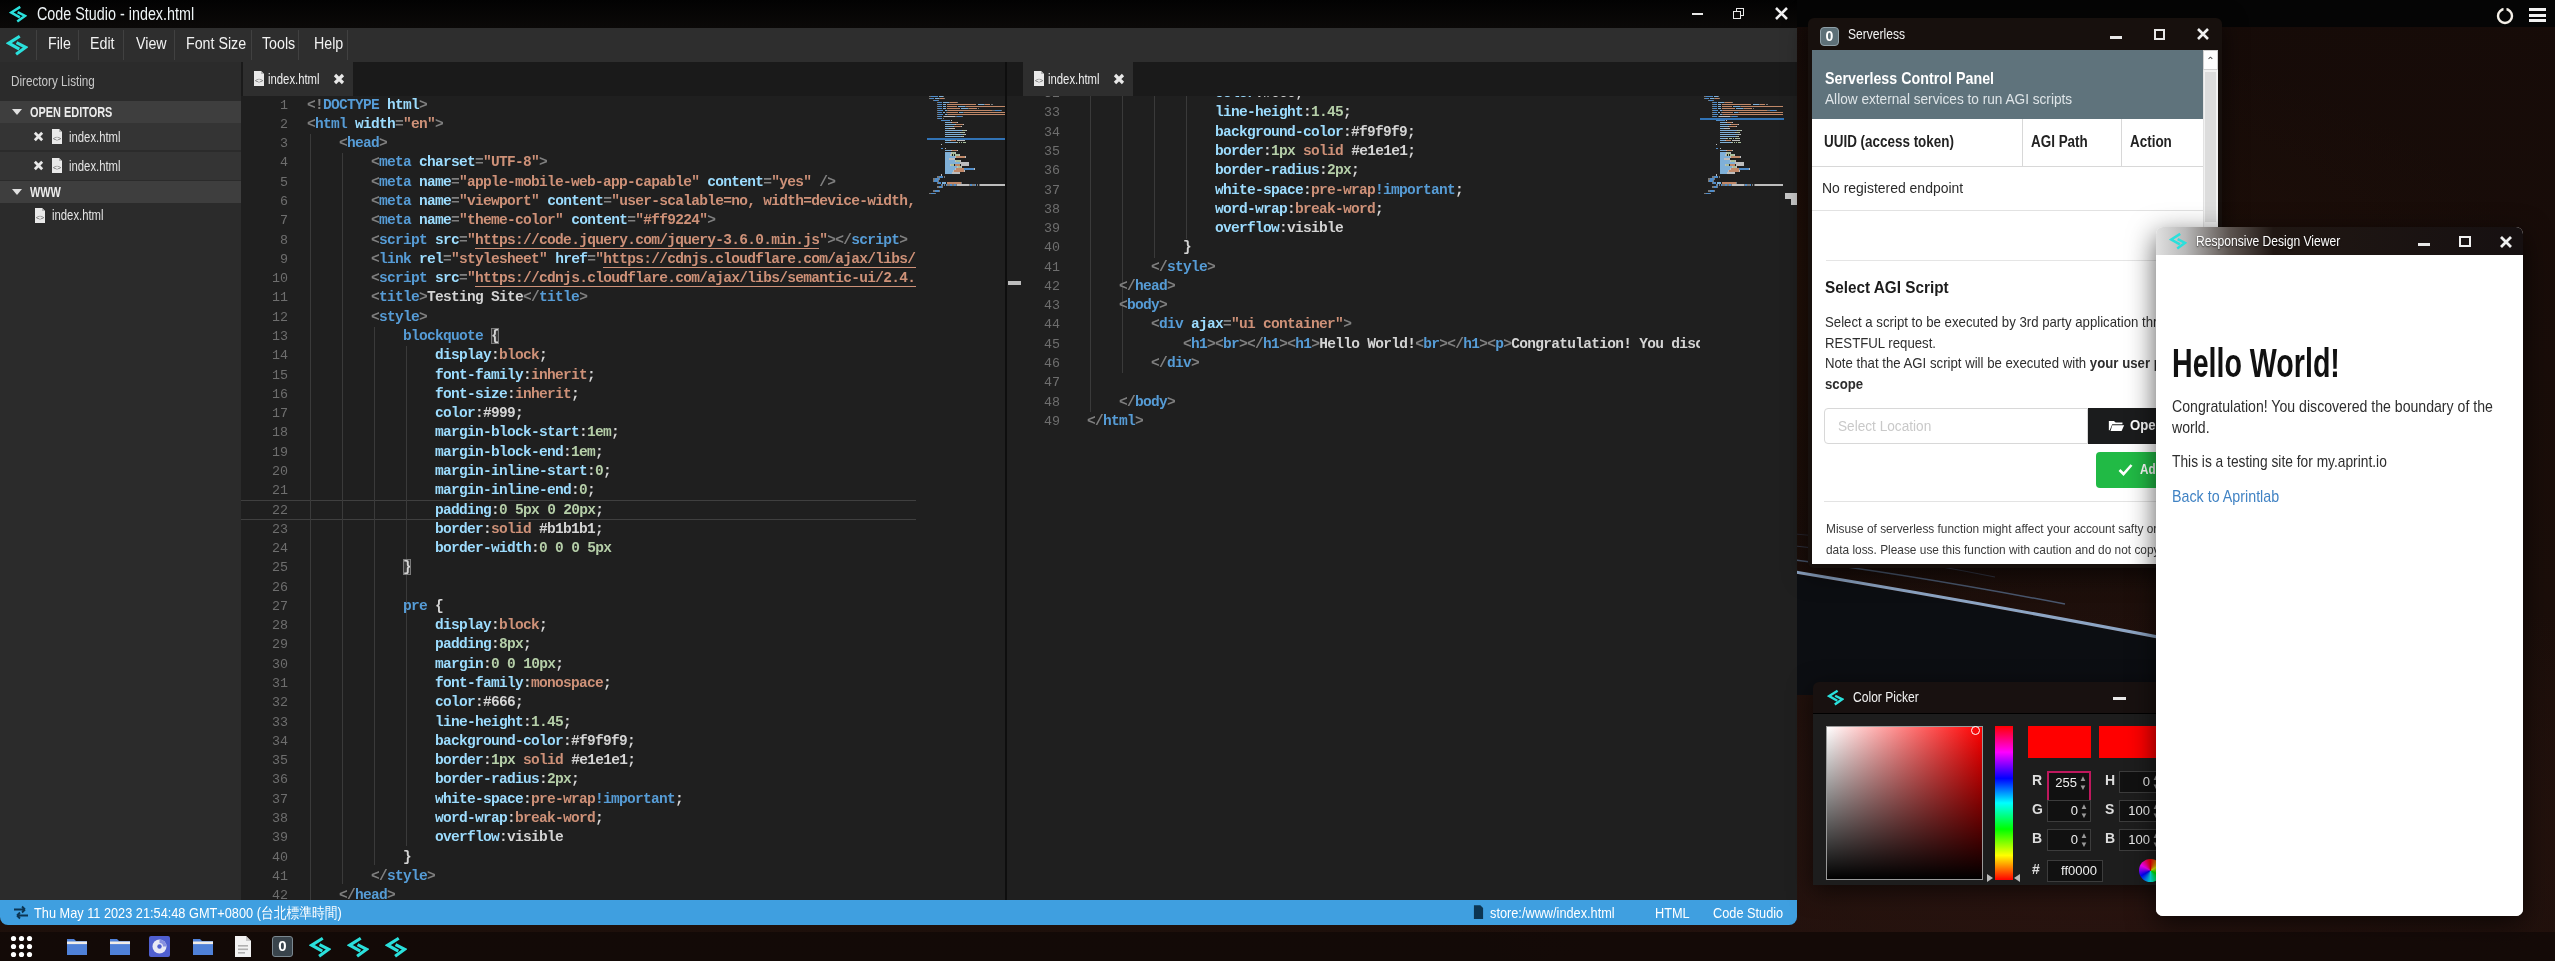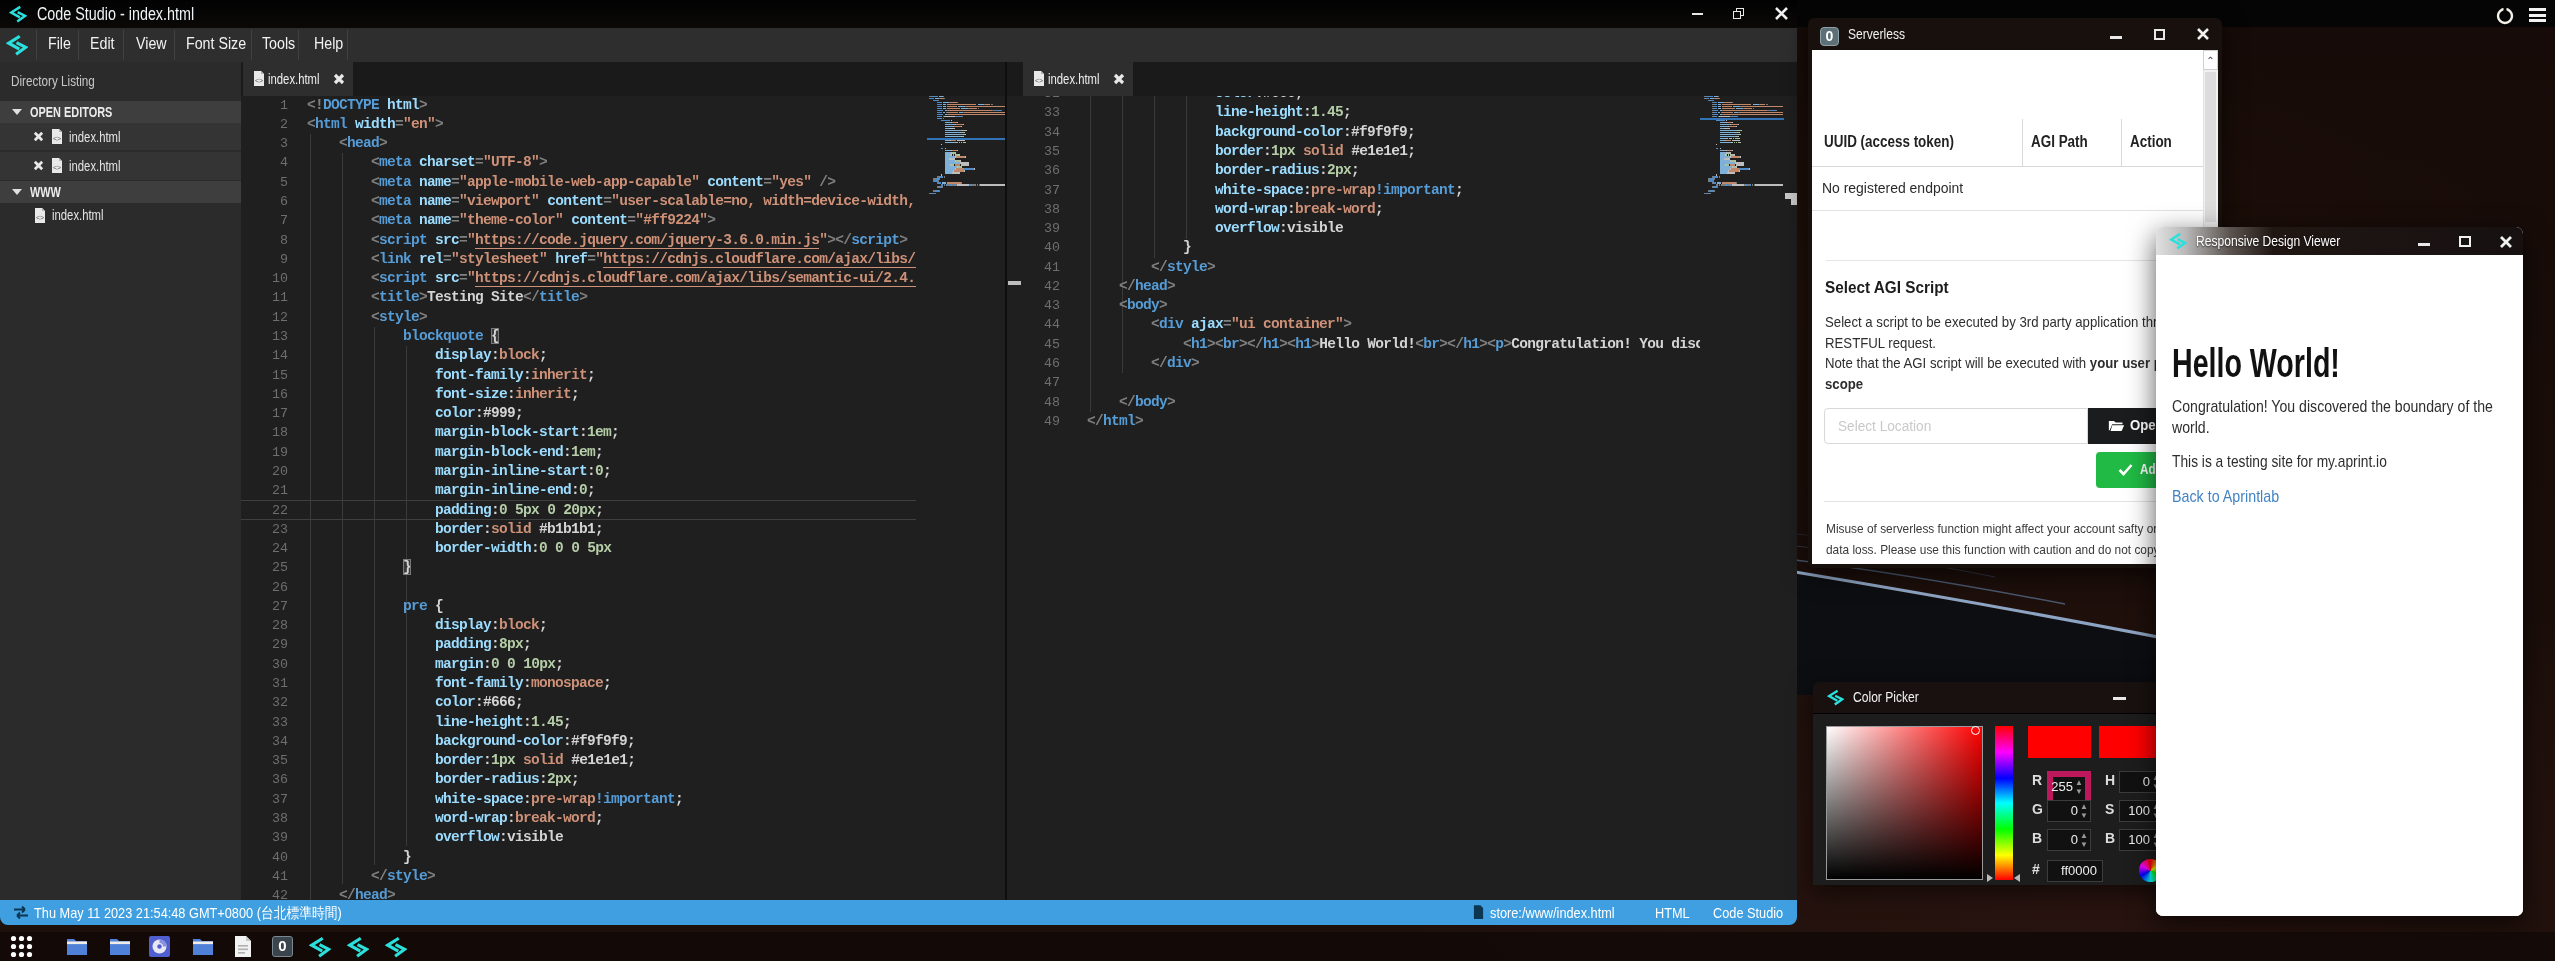--- a/index.html
+++ b/index.html
@@ -746,20 +746,24 @@
   <div class="abs" style="left:40px;top:7px;color:#f2f2f2;font-size:15.5px;"><span class="cx">Serverless</span></div>
   <div class="abs" style="left:302px;top:18px;width:12px;height:2.6px;background:#e8e8e8;"></div>
   <div class="abs" style="left:346px;top:11px;width:11px;height:11px;border:2px solid #e8e8e8;"></div>
   <svg class="abs" style="left:388px;top:9px;" width="14" height="14" viewBox="0 0 14 14">
       <path d="M2,2 L12,12 M12,2 L2,12" stroke="#f0f0f0" stroke-width="2.6"></path>
     </svg>
   <div class="abs" style="left:4px;top:32px;width:406px;height:514px;background:#fff;overflow:hidden;">
     <div class="abs" style="left:391px;top:0;width:15px;height:514px;background:#f1f1f1;border-left:1px solid #e2e2e2;"></div>
     <div class="abs" style="left:391px;top:0;width:15px;height:20px;background:#fdfdfd;border:1px solid #d0d0d0;color:#333;font-size:10px;text-align:center;line-height:20px;">⌃</div>
     <div class="abs" style="left:393px;top:22px;width:11px;height:150px;background:#dcdcdc;"></div>
+    <div class="abs" style="left:0;top:0;width:391px;height:69px;background:#5f737c;color:#fff;">
+      <div class="abs" style="left:13px;top:19px;font-size:17px;font-weight:700;"><span class="cx" style="transform:scaleX(0.84);">Serverless Control Panel</span></div>
+      <div class="abs" style="left:13px;top:40px;font-size:15.5px;color:#dfe5e8;"><span class="cx" style="transform:scaleX(0.88);">Allow external services to run AGI scripts</span></div>
+    </div>
     <div class="abs" style="left:0;top:117px;width:391px;height:44px;border-bottom:1px solid #e2e2e2;">
       <div class="abs" style="left:10px;top:12px;color:#2b2b2b;font-size:15.5px;"><span class="cx" style="transform:scaleX(0.9);">No registered endpoint</span></div>
     </div>
     <div class="abs" style="left:0;top:69px;width:391px;height:48px;border-bottom:1px solid #d8d8d8;">
       <div class="abs" style="left:210px;top:0;width:1px;height:48px;background:#d8d8d8;"></div>
       <div class="abs" style="left:309px;top:0;width:1px;height:48px;background:#d8d8d8;"></div>
       <div class="abs" style="left:12px;top:14px;color:#222;font-size:16px;font-weight:700;"><span class="cx" style="transform:scaleX(0.84);">UUID (access token)</span></div>
       <div class="abs" style="left:219px;top:14px;color:#222;font-size:16px;font-weight:700;"><span class="cx" style="transform:scaleX(0.84);">AGI Path</span></div>
       <div class="abs" style="left:318px;top:14px;color:#222;font-size:16px;font-weight:700;"><span class="cx" style="transform:scaleX(0.84);">Action</span></div>
     </div>
@@ -806,21 +810,21 @@
     <div class="abs" style="left:13px;top:12px;width:157px;height:154px;border:1px solid #9a9a9a;background:
       linear-gradient(to top, #000, rgba(0,0,0,0)),
       linear-gradient(to right, #fff, #ff0000);"></div>
     <div class="abs" style="left:158px;top:12px;width:9px;height:9px;border:1.6px solid #fff;border-radius:50%;"></div>
     <div class="abs" style="left:182px;top:12px;width:18px;height:154px;background:linear-gradient(#ff0000,#ff00ff 17%,#0000ff 34%,#00ffff 50%,#00ff00 67%,#ffff00 84%,#ff0000);"></div>
     <div class="abs" style="left:174px;top:160px;width:0;height:0;border-top:4px solid transparent;border-bottom:4px solid transparent;border-left:6px solid #bbb;"></div>
     <div class="abs" style="left:201px;top:160px;width:0;height:0;border-top:4px solid transparent;border-bottom:4px solid transparent;border-right:6px solid #bbb;"></div>
     <div class="abs" style="left:215px;top:12px;width:63px;height:32px;background:#ff0000;"></div>
     <div class="abs" style="left:286px;top:12px;width:63px;height:32px;background:#ff0000;"></div>
     <div class="abs" style="left:219px;top:58px;color:#ddd;font-size:14px;font-weight:700;">R</div>
-    <div class="abs" style="left:234px;top:57px;width:44px;height:38px;background:#111;border:6px solid #be185d;">
+    <div class="abs" style="left:234px;top:57px;width:44px;height:38px;background:#111;border:2px solid #be185d;">
       <div class="abs" style="right:12px;top:2px;color:#eee;font-size:13px;">255</div>
       <div class="abs" style="right:2px;top:1px;color:#999;font-size:8px;line-height:9px;">▲<br>▼</div>
     </div>
     <div class="abs" style="left:219px;top:87px;color:#ddd;font-size:14px;font-weight:700;">G</div>
     <div class="abs" style="left:234px;top:86px;width:44px;height:22px;background:#111;border:1px solid #3c3c3c;">
       <div class="abs" style="right:12px;top:2px;color:#eee;font-size:13px;">0</div>
       <div class="abs" style="right:2px;top:1px;color:#999;font-size:8px;line-height:9px;">▲<br>▼</div>
     </div>
     <div class="abs" style="left:219px;top:116px;color:#ddd;font-size:14px;font-weight:700;">B</div>
     <div class="abs" style="left:234px;top:115px;width:44px;height:22px;background:#111;border:1px solid #3c3c3c;">

